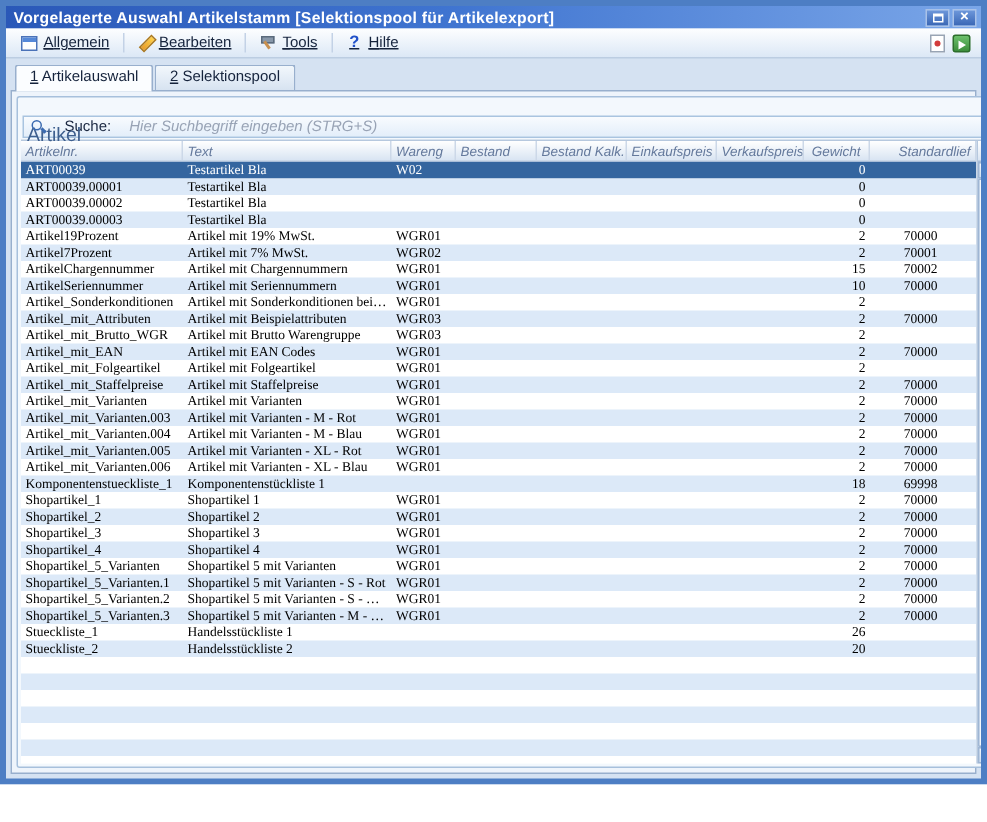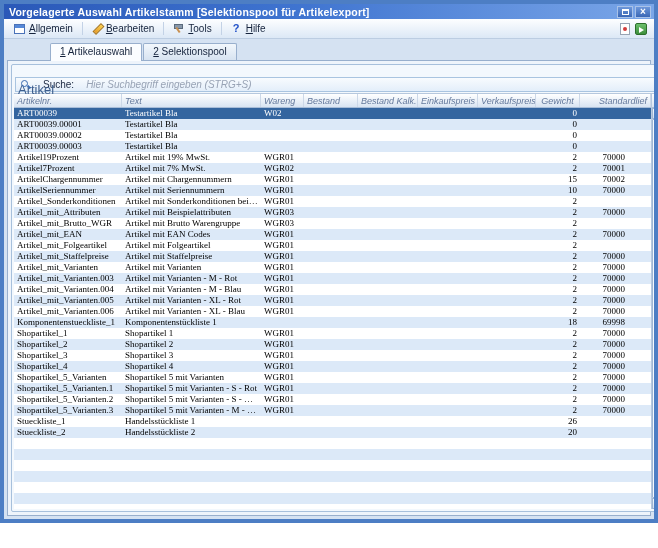--- a/index.html
+++ b/index.html
@@ -23,41 +23,41 @@
   .win-btn{width:16px;height:12px;background:linear-gradient(#6d97da,#3a67b5);border:1px solid #a9c2e8;display:flex;align-items:center;justify-content:center;cursor:pointer;}
   .max-glyph{width:7px;height:6px;border:1px solid #fff;border-top-width:2px;display:block;}
   .close-glyph{color:#fff;font-size:10px;font-weight:bold;line-height:1;}
   
   .menubar{
     height:20px;flex:0 0 auto;
     background:linear-gradient(#fdfeff,#dce8f6);
     border-bottom:1px solid #bccde2;
     display:flex;align-items:center;padding:0 4px;gap:1px;
   }
-  .menu-item{display:flex;align-items:center;gap:4px;padding:2px 6px;font-size:10px;color:#15233c;cursor:pointer;white-space:nowrap;}
+  .menu-item{display:flex;align-items:center;gap:4px;padding:2px 6px;font-size:10px;color:#15233c;cursor:pointer;white-space:nowrap;text-decoration:underline;}
   .menu-label{display:inline-block;}
   .menu-label::first-letter{text-decoration:underline;}
   .menu-sep{width:1px;height:13px;background:#c3d2e6;margin:0 2px;flex:0 0 auto;}
   .menubar-right{margin-left:auto;display:flex;gap:5px;align-items:center;padding-right:3px;}
   
   .mi-icon{display:inline-block;flex:0 0 auto;}
   .win-icon{width:11px;height:10px;background:#fefefe;border:1px solid #4a72b8;position:relative;}
   .win-icon::before{content:'';position:absolute;top:0;left:0;right:0;height:3px;background:#5588d8;}
   .pencil-icon{width:10px;height:11px;position:relative;}
   .pencil-icon::before{content:'';position:absolute;left:4px;top:0;width:3px;height:10px;background:linear-gradient(#ffd24a,#e89c28);border:1px solid #a9761c;transform:rotate(45deg);}
   .tools-icon{width:11px;height:11px;position:relative;}
   .tools-icon::before{content:'';position:absolute;top:1px;left:1px;width:7px;height:3px;background:#8898aa;border:1px solid #5a6a7c;}
   .tools-icon::after{content:'';position:absolute;top:4px;left:4px;width:2px;height:6px;background:#c89050;transform:rotate(-35deg);}
   .help-icon{width:11px;height:11px;color:#2050c8;font-weight:bold;font-size:11px;line-height:11px;text-align:center;}
   .report-icon{width:10px;height:12px;background:#fff;border:1px solid #98a4b4;position:relative;}
   .report-icon::after{content:'';position:absolute;left:2px;top:3px;width:4px;height:4px;background:#d23c3c;border-radius:50%;}
   .exit-icon{width:12px;height:12px;background:linear-gradient(#6cc06c,#3c8e3c);border:1px solid #2c6e2c;border-radius:2px;position:relative;}
   .exit-icon::after{content:'';position:absolute;left:3px;top:3px;border-top:3px solid transparent;border-bottom:3px solid transparent;border-left:5px solid #fff;}
   
-  .tabstrip{display:flex;gap:1px;padding:4px 6px 0 6px;flex:0 0 auto;margin-left:40px;}
+  .tabstrip{display:flex;gap:1px;padding:4px 6px 0 6px;flex:0 0 auto;}
   .tab{
     font-size:10px;padding:2px 9px 3px 9px;color:#15233c;cursor:pointer;white-space:nowrap;
     background:linear-gradient(#f2f7fc,#d7e3f1);
     border:1px solid #98afcd;border-bottom:none;border-radius:2px 2px 0 0;position:relative;
   }
   .tab::first-letter{text-decoration:underline;}
   .tab.active{background:#fbfdff;z-index:3;margin-bottom:-1px;padding-bottom:4px;}
   .tabpage{
     flex:1;min-height:0;margin:0 3px 3px 3px;
     border:1px solid #98afcd;background:#eef4fb;padding:3px;

